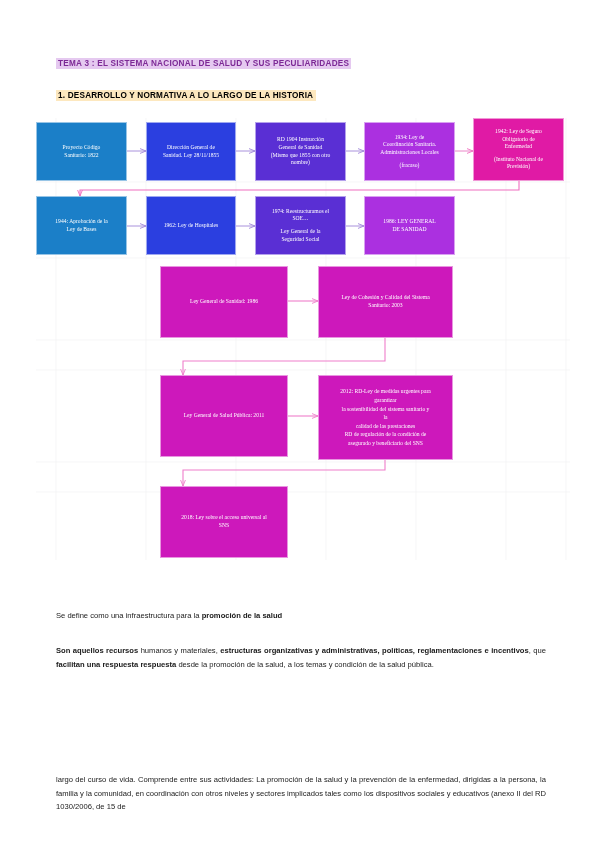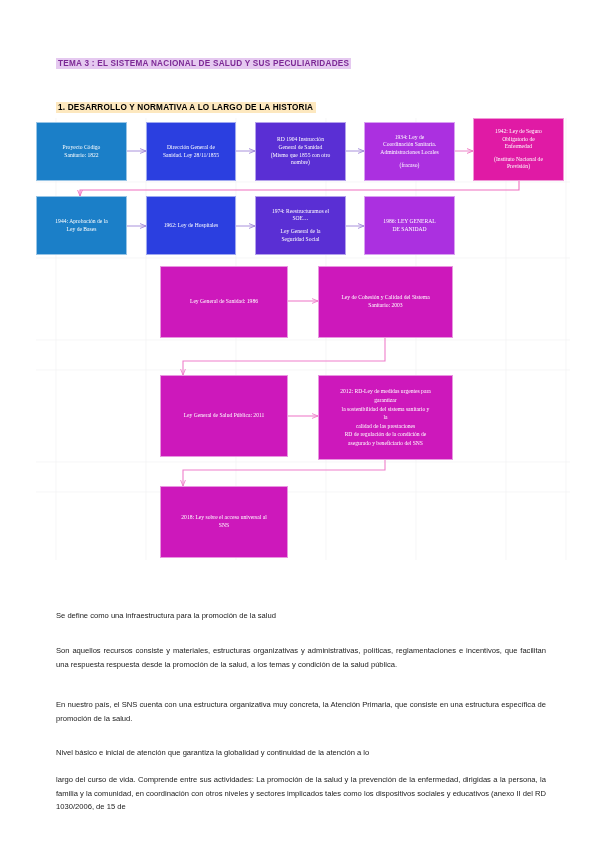--- a/index.html
+++ b/index.html
@@ -36,21 +36,21 @@
     font-size: 8.2px;
     letter-spacing: 0.25px;
     line-height: 13px;
     padding: 1px 2px 1px 2px;
     box-decoration-break: clone;
     -webkit-box-decoration-break: clone;
   }
   .subheading-wrap {
     position: absolute;
     left: 56px;
-    top: 96px;
+    top: 84px;
     width: 490px;
   }
   .title-sub {
     display: inline;
     background: #fde8bf;
     color: #000000;
     font-weight: bold;
     font-size: 8.2px;
     letter-spacing: 0.2px;
     line-height: 13px;
@@ -110,21 +110,21 @@
     position: absolute;
     left: 56px;
     width: 490px;
     font-size: 7.6px;
     line-height: 13.6px;
     color: #1a1a1a;
     text-align: justify;
     text-justify: inter-word;
   }
   .para.nojust { text-align: left; }
-  .b { font-weight: normal; }
+  .b { font-weight: bold; }
 </style>
 </head>
 <body>
 
 <div class="page">
 
   <div class="heading-wrap">
     <span class="title-main">TEMA 3 : EL SISTEMA NACIONAL DE SALUD Y SUS PECULIARIDADES</span>
   </div>
 
@@ -300,22 +300,20 @@
       <span class="ln">SNS</span>
     </span>
   </div>
 
 
   <div class="para nojust" style="top:609px;">
     <span>Se define como una infraestructura para la <span class="b">promoción de la salud</span></span>
   </div>
 
   <div class="para" style="top:644px;">
-    <span class="b">Son aquellos recursos</span><span> consiste y materiales, </span><span class="b">estructuras organizativas y administrativas, políticas, reglamentaciones e incentivos</span><span>, que </span><span class="b">facilitan una respuesta respuesta</span><span> desde la promoción de la salud, a los temas y condición de la salud pública.</span>
-  </div>
-
-  <div class="para" style="top:698px;">En nuestro país, el SNS cuenta con una estructura organizativa muy concreta, la Atención Primaria, que consiste en una estructura específica de promoción de la salud.</div>
-
-  <div class="para nojust" style="top:746px;">Nivel básico e inicial de atención que garantiza la globalidad y continuidad de la atención a lo</div>
+    <span class="b">Son aquellos recursos</span><span> humanos y materiales, </span><span class="b">estructuras organizativas y administrativas, políticas, reglamentaciones e incentivos</span><span>, que </span><span class="b">facilitan una respuesta respuesta</span><span> desde la promoción de la salud, a los temas y condición de la salud pública.</span>
+  </div>
+
+
 
   <div class="para" style="top:759px;margin-top:14px;">largo del curso de vida. Comprende entre sus actividades: La promoción de la salud y la prevención de la enfermedad, dirigidas a la persona, la familia y la comunidad, en coordinación con otros niveles y sectores implicados tales como los dispositivos sociales y educativos (anexo II del RD 1030/2006, de 15 de</div>
 
 </div>
 
 </body></html>

